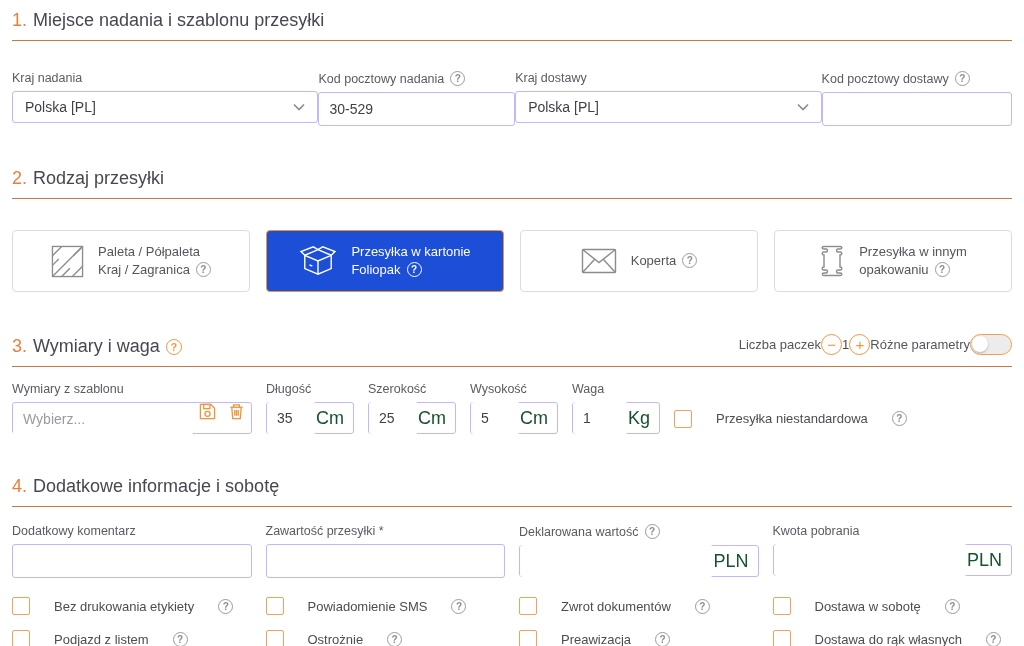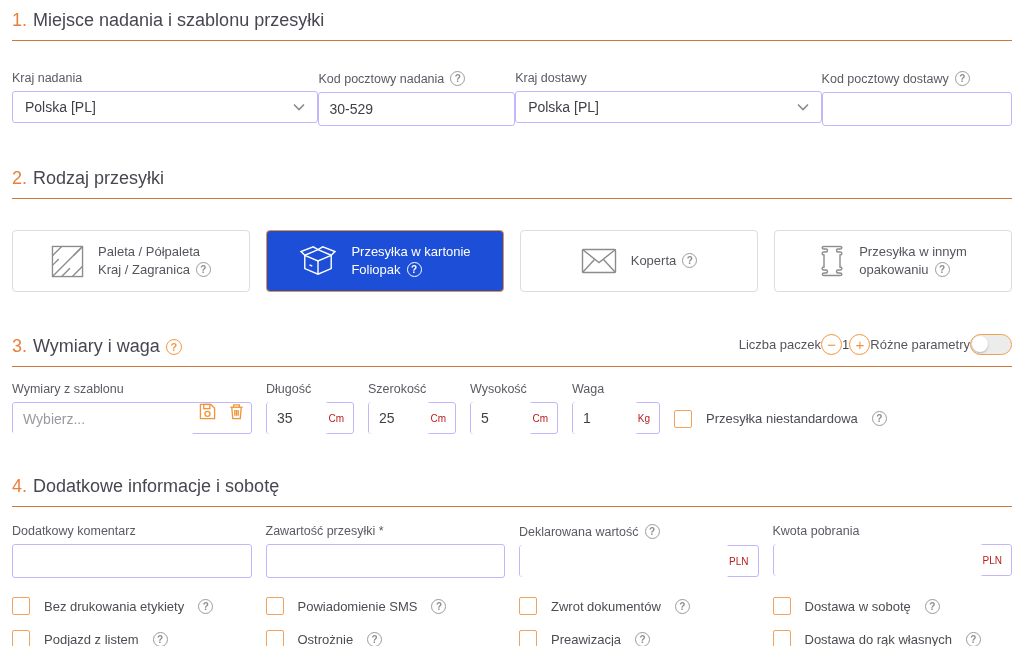--- a/index.html
+++ b/index.html
@@ -40,21 +40,21 @@
     font-size: 14px; color: #3f3f46; font-family: inherit;
   }
   input { width: 100%; padding: 16px 10px; outline: none; }
   input::placeholder { color: #9a9aa0; }
   .select {
     display: flex; align-items: center; justify-content: space-between;
     padding: 0 12px; cursor: pointer;
   }
   .unit-input { display: flex; align-items: center; }
   .unit-input input { border: none; height: 30px; flex: 1; min-width: 0; }
-  .unit-input .unit { color: #b91c1c; font-size: 10px; padding-right: 9px; flex: 0 0 auto; }
+  .unit-input .unit { color: #14532d; font-size: 18px; padding-right: 9px; flex: 0 0 auto; }
   .input-icons { display: flex; align-items: flex-start; }
   .input-icons input { border: none; height: 30px; flex: 1; min-width: 0; }
   .icon-btn { background: none; border: none; padding: 0 6px; cursor: pointer; display: flex; align-items: center; }
 
   
   .grid-s1 { display: grid; grid-template-columns: 293fr 188fr 293fr 182fr; margin-top: 30px; }
   .grid-s2 { display: grid; grid-template-columns: repeat(4, 1fr); column-gap: 16px; margin-top: 31px; }
   .grid-s3 { display: grid; grid-template-columns: 240px 88px 88px 88px 88px 1fr; column-gap: 14px; margin-top: 15px; }
   .grid-s4 { display: grid; grid-template-columns: repeat(4, 1fr); column-gap: 14px; margin-top: 17px; }
   .grid-services { display: grid; grid-template-columns: repeat(4, 1fr); column-gap: 14px; row-gap: 15px; margin-top: 19px; }
@@ -81,21 +81,21 @@
   .toggle {
     width: 42px; height: 21px; border-radius: 11px;
     border: 1.6px solid #f0a04a; background: #ececec; position: relative; cursor: pointer;
   }
   .toggle .knob {
     position: absolute; left: 1px; top: 1px; width: 16px; height: 16px;
     background: #fff; border-radius: 50%; box-shadow: 0 1px 2px rgba(0,0,0,.25);
   }
 
   
-  .chk-row { display: flex; align-items: center; gap: 14px; font-size: 13px; color: #4c4c54; white-space: nowrap; }
+  .chk-row { display: flex; align-items: center; gap: 24px; font-size: 13px; color: #4c4c54; white-space: nowrap; }
   .checkbox {
     width: 18px; height: 18px; border: 1.6px solid #f2a25c; border-radius: 2px;
     background: #fff; flex: 0 0 auto; cursor: pointer;
   }
   .inline-center { display: flex; align-items: center; }
 
   
   .link-more {
     margin-top: 16px; display: inline-flex; align-items: center; gap: 7px;
     color: #e8873b; font-size: 14px; cursor: pointer;

